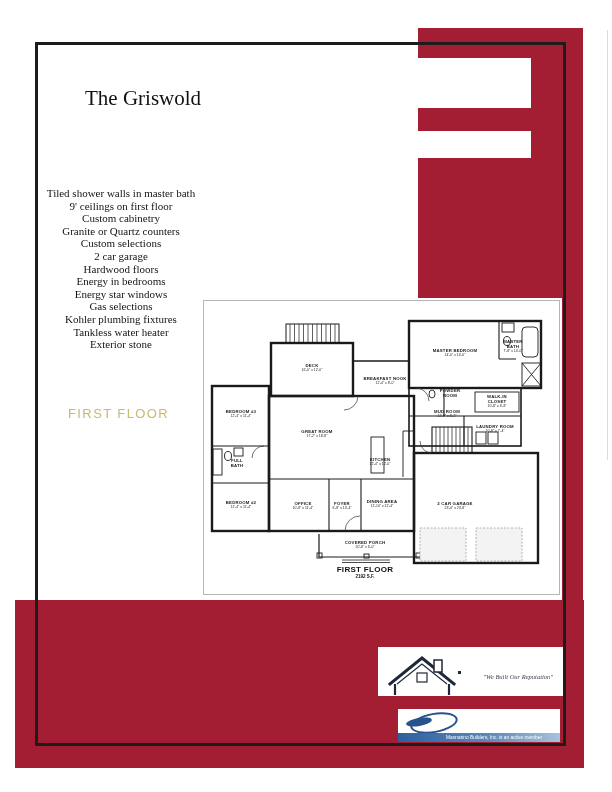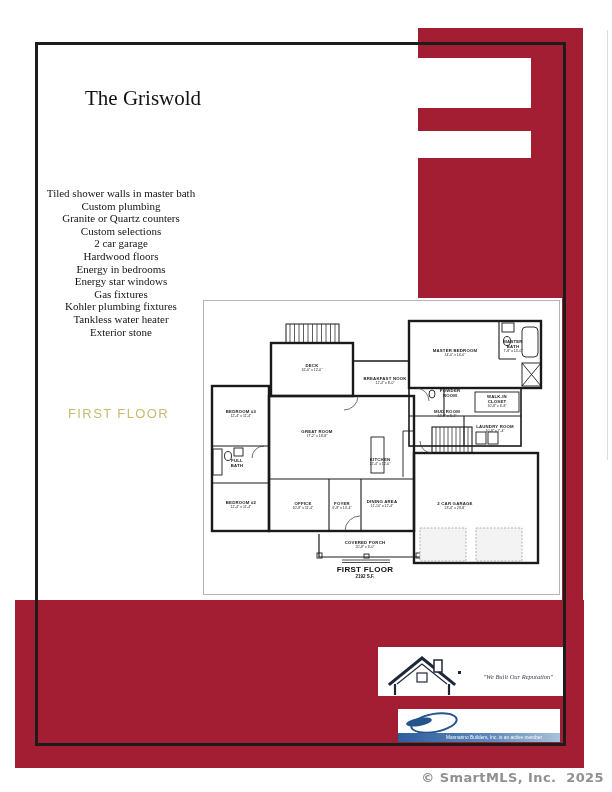--- a/index.html
+++ b/index.html
@@ -79,28 +79,29 @@
   <div class="abs maroon r5"></div>
   <div class="abs maroon r6"></div>
   <div class="abs maroon r7"></div>
 
   <div class="abs flyer-border"></div>
 
   <div class="abs title">The Griswold</div>
 
   <div class="abs features" id="features">
       <div class="feature-line">Tiled shower walls in master bath</div>
-      <div class="feature-line">Custom plumbing</div>
+      <div class="feature-line">9' ceilings on first floor</div>
+      <div class="feature-line">Custom cabinetry</div>
       <div class="feature-line">Granite or Quartz counters</div>
       <div class="feature-line">Custom selections</div>
       <div class="feature-line">2 car garage</div>
       <div class="feature-line">Hardwood floors</div>
       <div class="feature-line">Energy in bedrooms</div>
       <div class="feature-line">Energy star windows</div>
-      <div class="feature-line">Gas fixtures</div>
+      <div class="feature-line">Gas selections</div>
       <div class="feature-line">Kohler plumbing fixtures</div>
       <div class="feature-line">Tankless water heater</div>
       <div class="feature-line">Exterior stone</div>
     </div>
 
   <div class="abs gold">FIRST FLOOR</div>
 
   <div class="abs plan">
     <svg width="355" height="293" viewBox="0 0 355 293">
       <g fill="none" stroke="#1a1a1a">
@@ -258,15 +259,14 @@
     </svg>
     <div class="tagline">"We Built Our Reputation"</div>
   </div>
 
   <div class="abs logo2">
     <div class="swirl-outer"></div>
     <div class="swirl-inner"></div>
     <div class="band">Mannarino Builders, Inc. is an active member</div>
   </div>
 
-  <div class="abs copyright">© SmartMLS, Inc.  2025</div>
 
 </div>
 
 </body></html>

